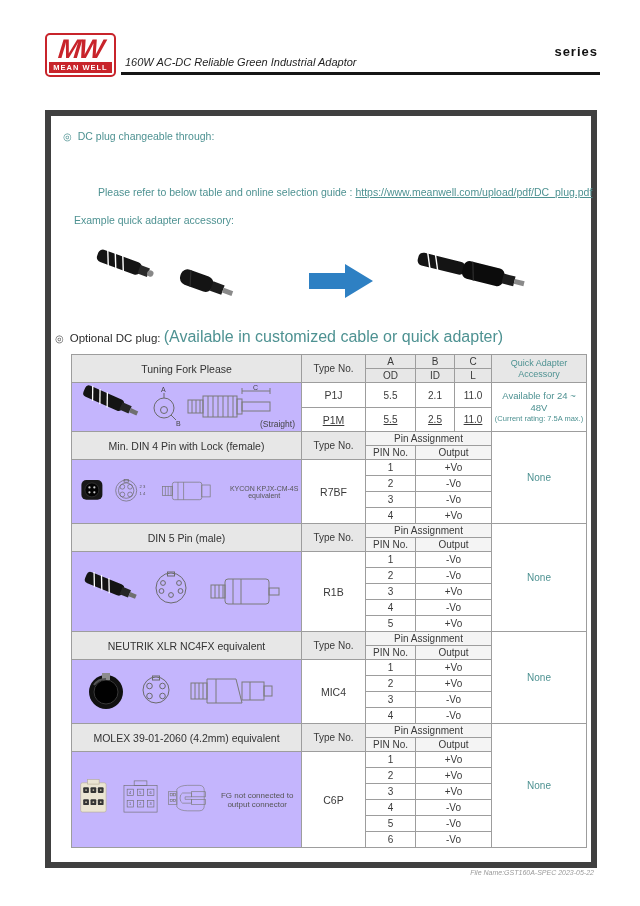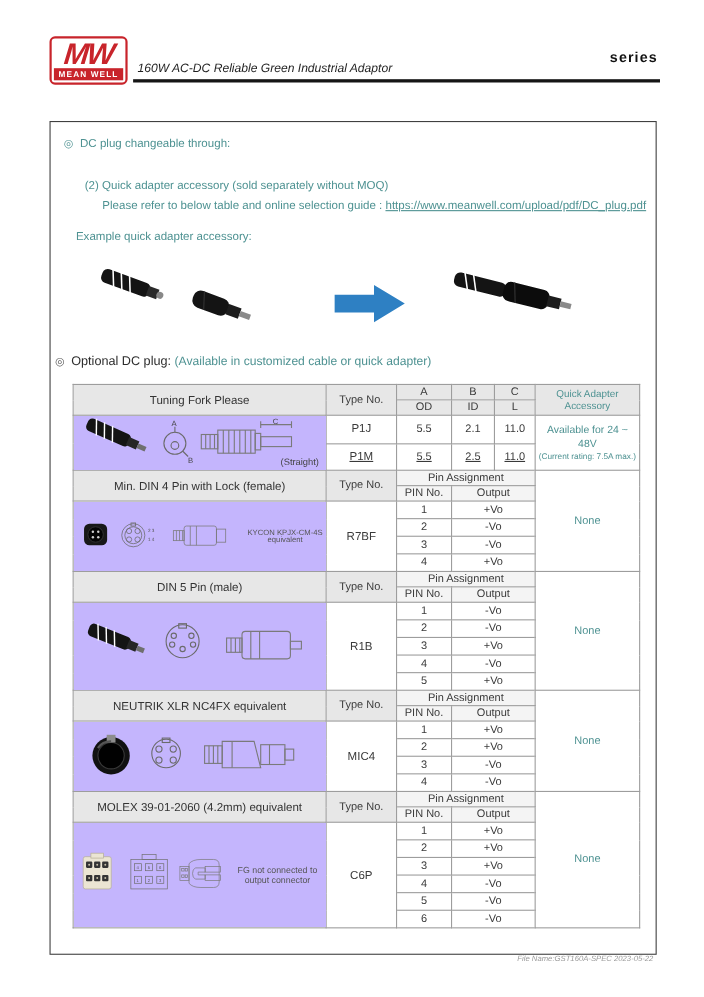--- a/index.html
+++ b/index.html
@@ -16,21 +16,21 @@
                background:#c8242b; color:#fff; font-size:7.5px; font-weight:bold;
                text-align:center; line-height:11px; letter-spacing:1px; }
   .hdr-subtitle { position:absolute; left:125px; top:56px; font-size:11px; color:#1f1f1f;font-style:italic; }
   .hdr-series { position:absolute; right:42px; top:44px; display:flex; align-items:baseline; gap:7px; }
   .series-name { font-size:25px; font-weight:bold; letter-spacing:2px; color:#111; }
   .series-suffix { font-size:13px; font-weight:bold; letter-spacing:1px; color:#111; }
   .hdr-rule { position:absolute; left:121px; top:72px; width:479px; height:3px; background:#151515; }
 
   
   .content-box { position:absolute; left:45px; top:110px; width:552px; height:758px;
-                 border:1px solid #404040; background:#fff; }
+                 border:6px solid #404040; background:#fff; }
   .teal { color:#4e9292; }
   .intro-line { position:absolute; font-size:10.5px; color:#4e9292; white-space:nowrap; }
   .bullet { font-size:10px; margin-right:6px; }
   .guide-link { color:#4e9292; text-decoration:underline; }
 
   
   .example-row { position:absolute; left:30px; top:128px; width:490px; height:75px; }
   .ex-pair   { position:absolute; left:10px;  top:2px; }
   .ex-arrow  { position:absolute; left:228px; top:18px; }
   .ex-joined { position:absolute; left:330px; top:6px; }
@@ -77,21 +77,20 @@
   <div class="hdr-series">
     <span class="series-suffix">series</span>
   </div>
   <div class="hdr-rule"></div>
 
   <div class="content-box">
 
     <div class="intro-line" style="left:12px; top:14px;">
       <span class="bullet">◎</span><span>DC plug changeable through:</span>
     </div>
-    <div class="intro-line" style="left:31px; top:52px;">(2) Quick adapter accessory (sold separately without MOQ)</div>
     <div class="intro-line" style="left:47px; top:70px;">
       <span>Please refer to below table and online selection guide : </span><a class="guide-link" href="#">https://www.meanwell.com/upload/pdf/DC_plug.pdf</a>
     </div>
     <div class="intro-line" style="left:23px; top:98px;">Example quick adapter accessory:</div>
 
     <div class="example-row">
       <svg class="ex-pair" width="170" height="68" viewBox="0 0 170 68">
         <g transform="rotate(20 40 22)">
           <rect x="4" y="14" width="46" height="13" rx="5" fill="#141414"></rect>
           <rect x="48" y="16" width="10" height="9" fill="#2a2a2a"></rect>
@@ -118,21 +117,21 @@
           <rect x="103" y="19.5" width="10" height="5" fill="#8a8a8a"></rect>
           <line x1="12" y1="15" x2="18" y2="30" stroke="#fff" stroke-width="1.4"></line>
           <line x1="20" y1="15" x2="26" y2="30" stroke="#fff" stroke-width="1.4"></line>
           <line x1="58" y1="13" x2="63" y2="31" stroke="#2e2e2e" stroke-width="1.2"></line>
         </g>
       </svg>
     </div>
 
     <div class="optional-title">
       <span class="bullet">◎</span><span>Optional DC plug:</span>
-      <span class="teal" style="font-size:11px;">(Available in customized cable or quick adapter)</span>
+      <span class="teal" style="font-size:16px;">(Available in customized cable or quick adapter)</span>
     </div>
 
     <table class="spec">
       <colgroup>
         <col style="width:230px">
           <col style="width:64px">
           <col style="width:50px">
         <col style="width:39px">
           <col style="width:37px">
           <col style="width:95px">

